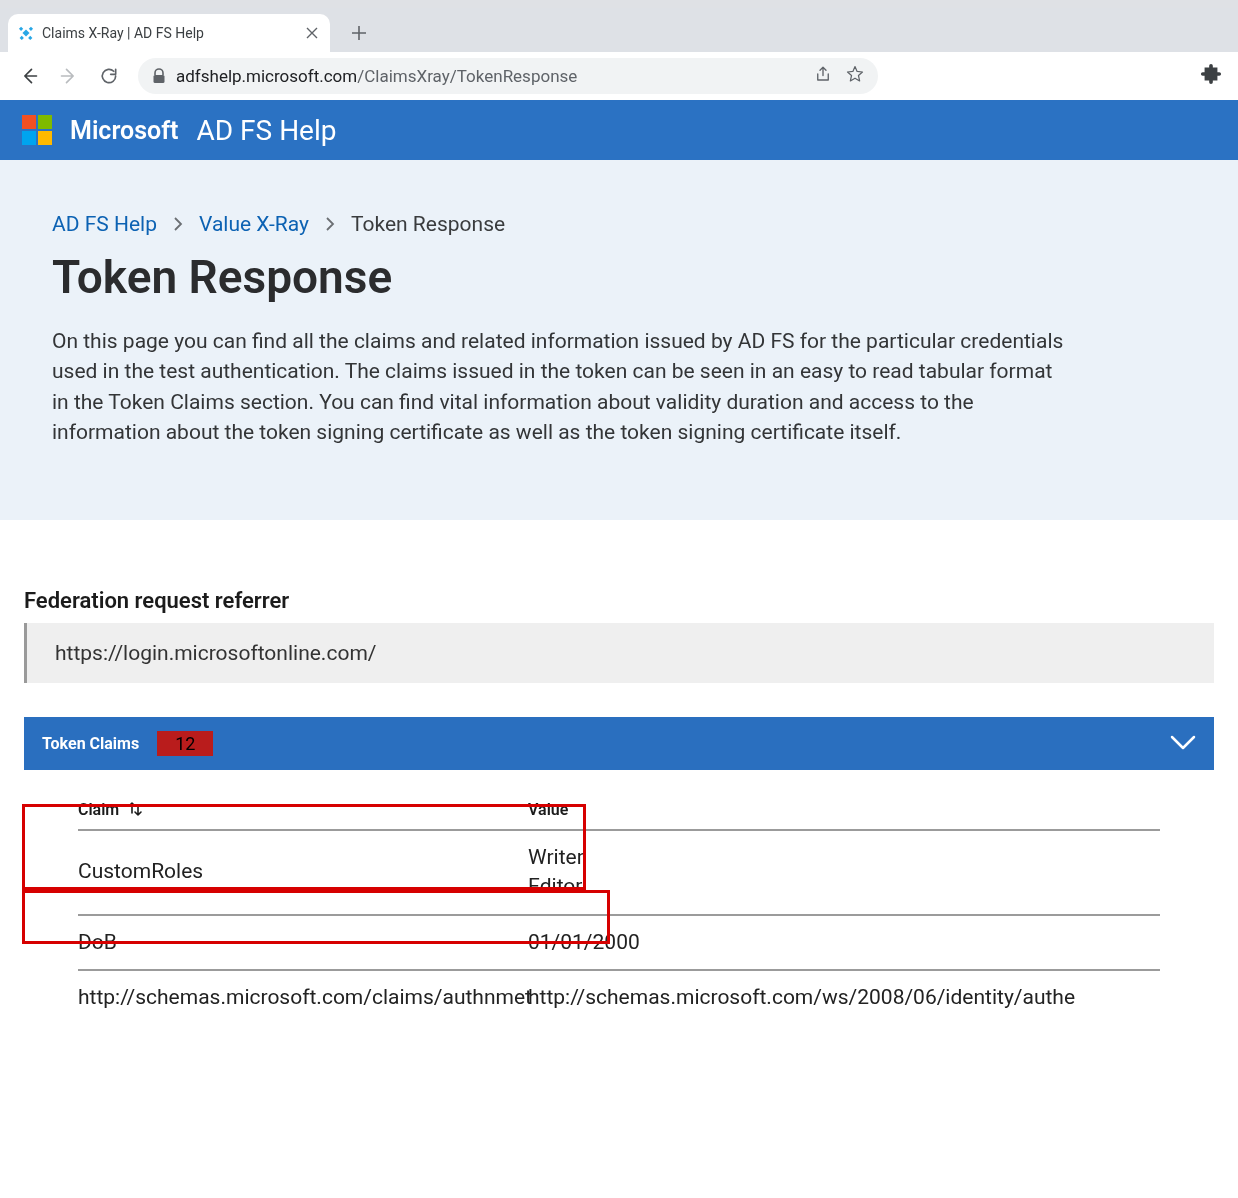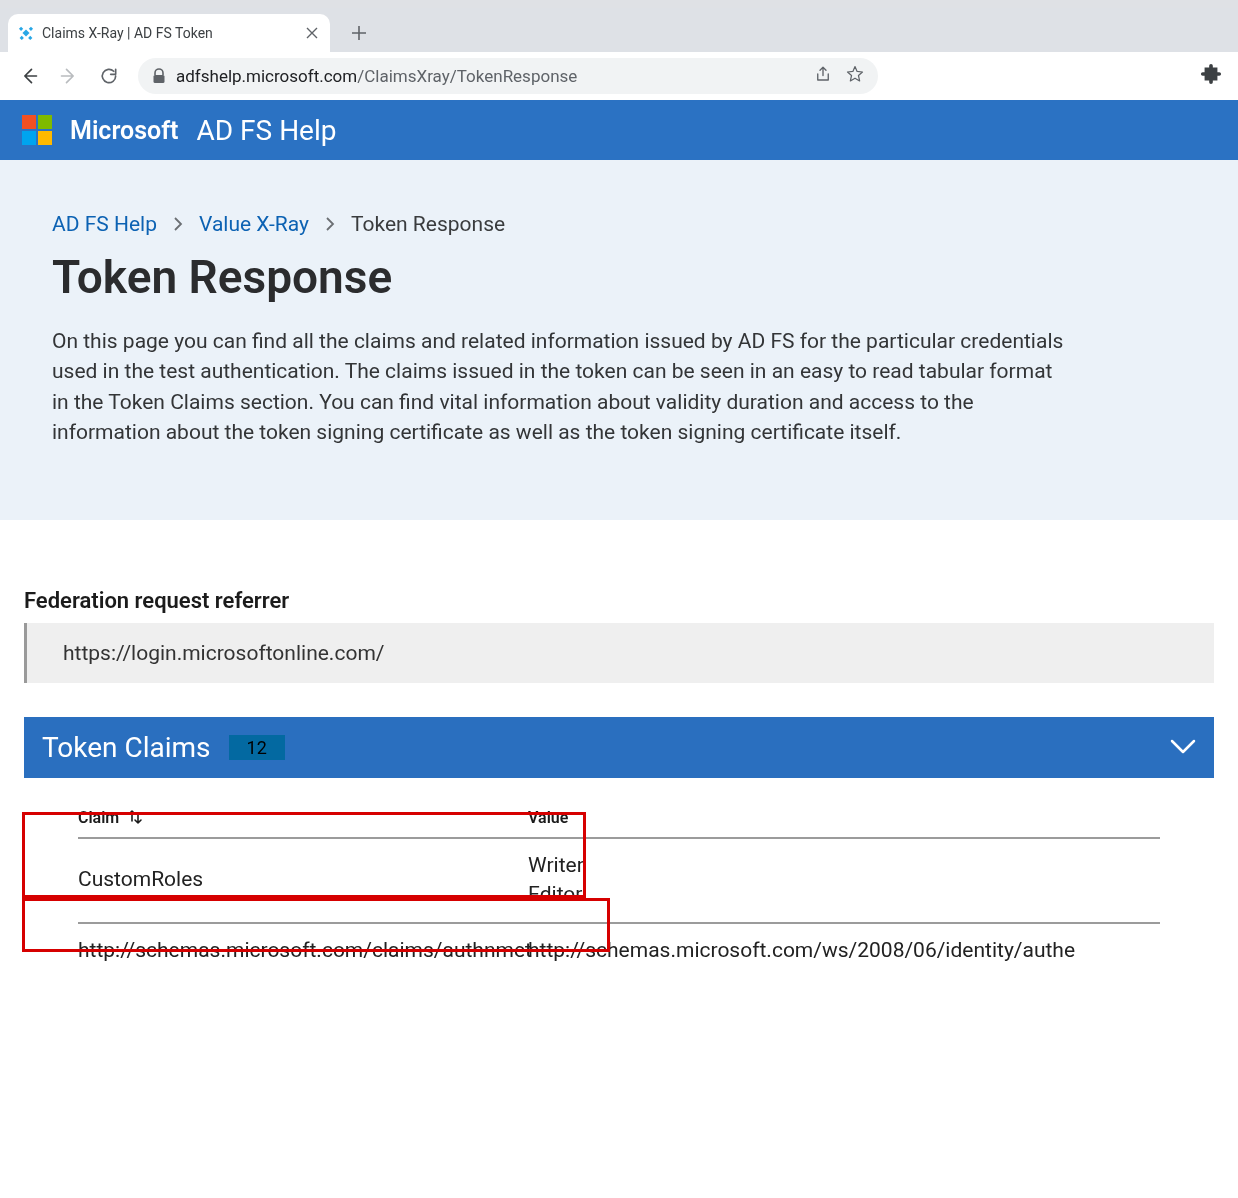--- a/index.html
+++ b/index.html
@@ -153,36 +153,36 @@
       color: #333537;
       line-height: 1.45;
       max-width: 1020px;
     }
     
     .main { padding: 68px 24px 0 24px; }
     .sec-title { font-size: 22px; font-weight: 600; color:#1b1b1b; margin-bottom: 10px; }
     .ref-box {
       background: #efefef;
       border-left: 3px solid #9a9a9a;
-      padding: 18px 36px;
+      padding: 18px 28px;
       font-size: 21px;
       color: #333;
       margin-bottom: 34px;
     }
     .panel-header {
       background: #2a6fbf;
       color: #fff;
       display: flex;
       align-items: center;
       padding: 14px 18px;
       gap: 18px;
     }
-    .panel-title { font-size: 28px; font-weight: 400; }
+    .panel-title { font-size: 16px; font-weight: 700; }
     .badge {
-      background: #0369a1;
+      background: #b91c1c;
       color: #000;
       font-weight: 400;
       font-size: 18px;
       padding: 2px 18px;
     }
     .panel-header .expander {
       margin-left: auto;
       color: #fff;
       display:inline-flex;
     }
@@ -233,21 +233,21 @@
       <svg width="16" height="16" viewBox="0 0 16 16">
           <g>
             <rect x="7" y="0" width="3" height="3" transform="rotate(45 8 8)" fill="#27a7e6"></rect>
             <rect x="7" y="13" width="3" height="3" transform="rotate(45 8 8)" fill="#27a7e6"></rect>
             <rect x="0" y="7" width="3" height="3" transform="rotate(45 8 8)" fill="#27a7e6"></rect>
             <rect x="13" y="7" width="3" height="3" transform="rotate(45 8 8)" fill="#27a7e6"></rect>
             <rect x="5.5" y="5.5" width="5" height="5" transform="rotate(45 8 8)" fill="#27a7e6"></rect>
           </g>
         </svg>
     </span>
-    <span class="tab-title">Claims X-Ray | AD FS Token</span>
+    <span class="tab-title">Claims X-Ray | AD FS Help</span>
     <span class="tab-close">
       <svg width="12" height="12" viewBox="0 0 12 12">
           <path d="M1 1 L11 11 M11 1 L1 11" stroke="#5f6368" stroke-width="1.4"></path>
         </svg>
     </span>
   </div>
   <div class="new-tab-btn">
     <svg width="16" height="16" viewBox="0 0 16 16">
         <path d="M8 1 V15 M1 8 H15" stroke="#5f6368" stroke-width="1.6"></path>
       </svg>
@@ -366,20 +366,24 @@
       </div>
       <div>Value</div>
     </div>
 
     <div class="trow" style="min-height:78px;">
       <div>CustomRoles</div>
       <div style="white-space:pre-line;">Writer
 Editor</div>
     </div>
 
+    <div class="trow">
+      <div>DoB</div>
+      <div>01/01/2000</div>
+    </div>
 
     <div class="trow truncated">
       <div>http://schemas.microsoft.com/claims/authnmet</div>
       <div>http://schemas.microsoft.com/ws/2008/06/identity/authe</div>
     </div>
 
     <div class="hl-overlay" style="left:-2px; top:34px; width:564px; height:86px;"></div>
     <div class="hl-overlay" style="left:-2px; top:120px; width:588px; height:54px;"></div>
   </div>
 </div>

